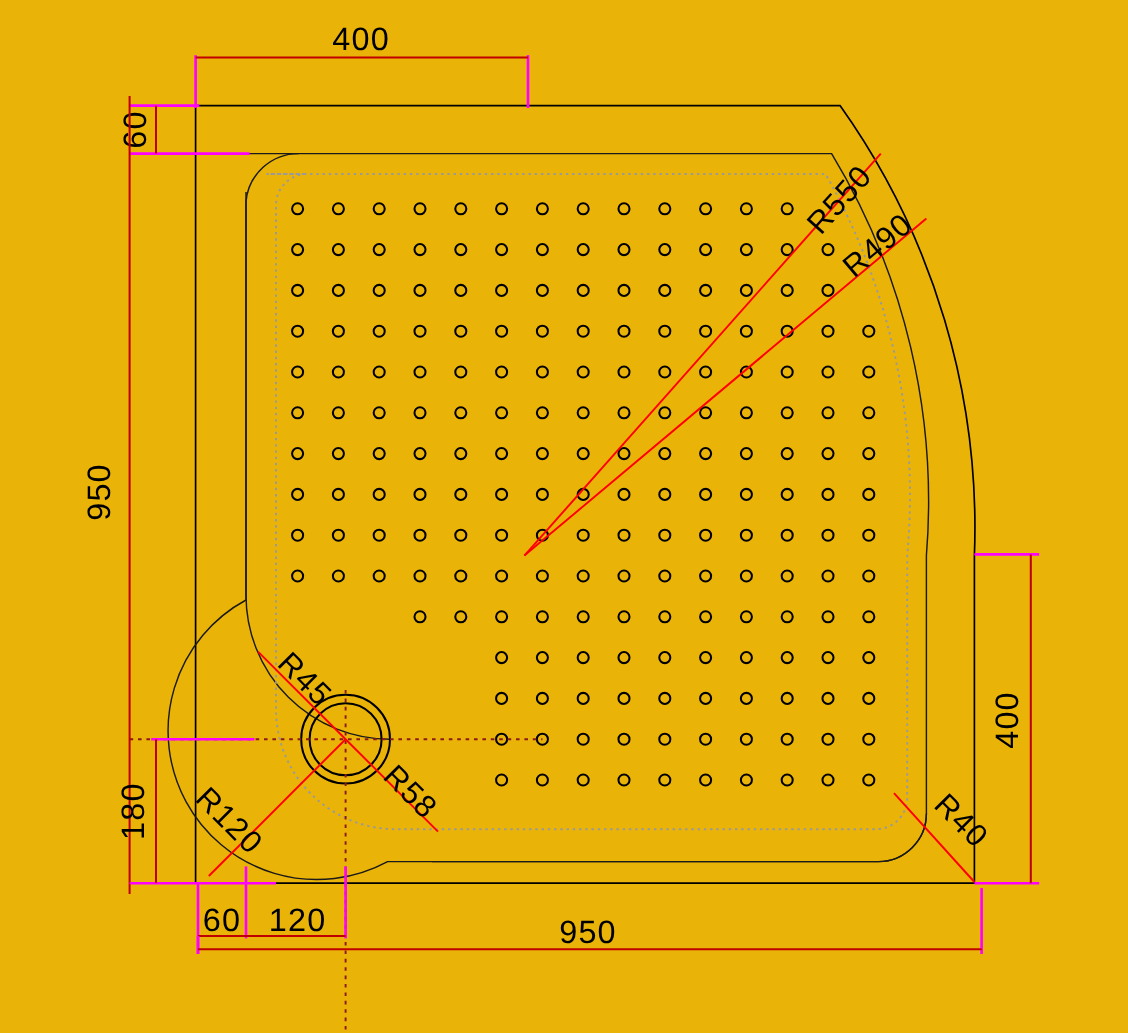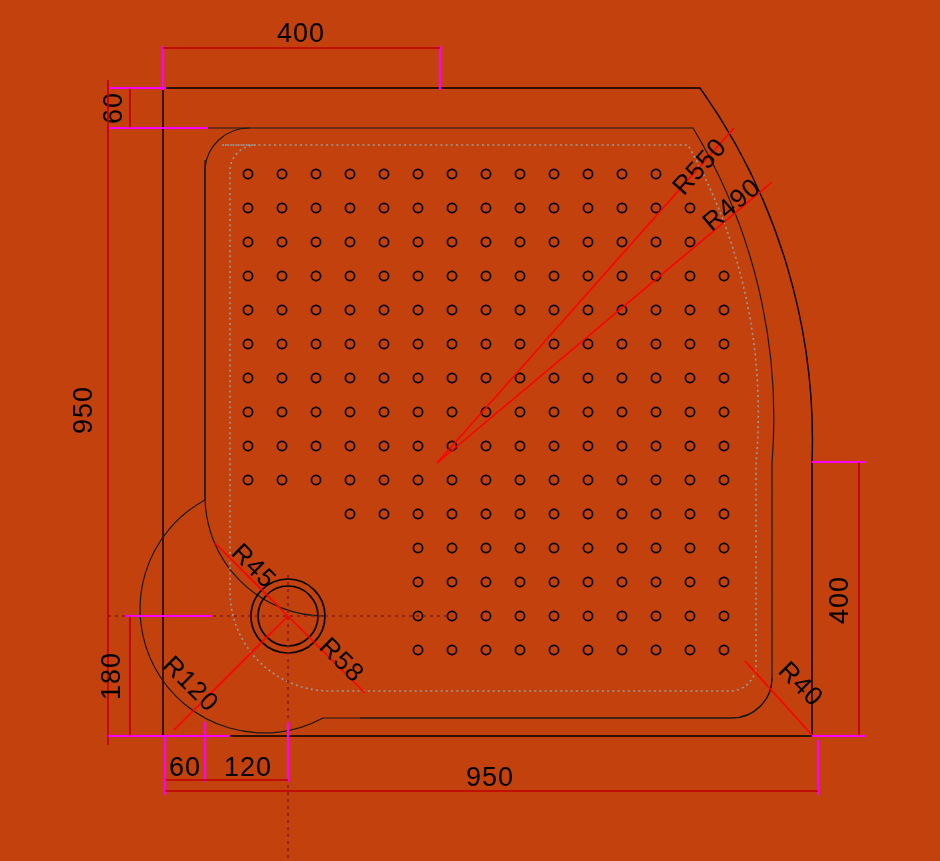--- a/index.html
+++ b/index.html
@@ -7,21 +7,21 @@
     padding: 0;
     background: #ffffff;
   }
   body {
     font-family: "Liberation Sans", sans-serif;
   }
   #drawing-root {
     position: relative;
     width: 940px;
     height: 861px;
-    background: #c2410c;
+    background: #eab308;
     overflow: hidden;
   }
   svg#cad {
     display: block;
     width: 940px;
     height: 861px;
   }
   .dim-text {
     font-family: "Liberation Sans", sans-serif;
     font-size: 27px;

